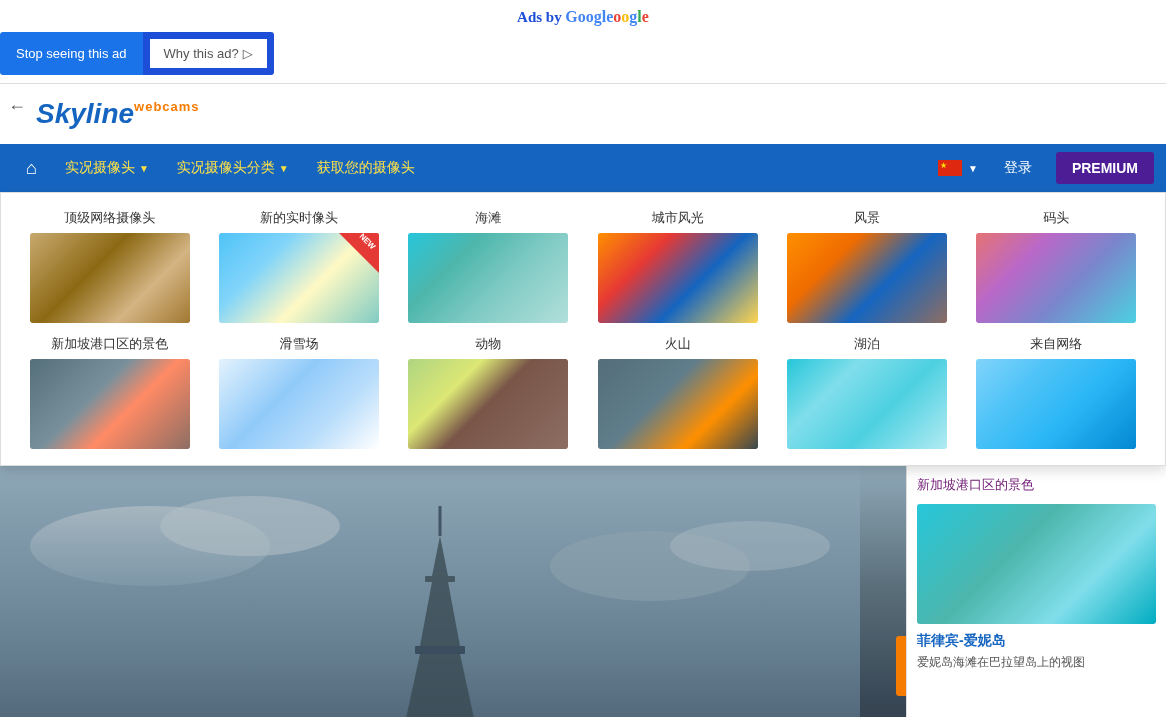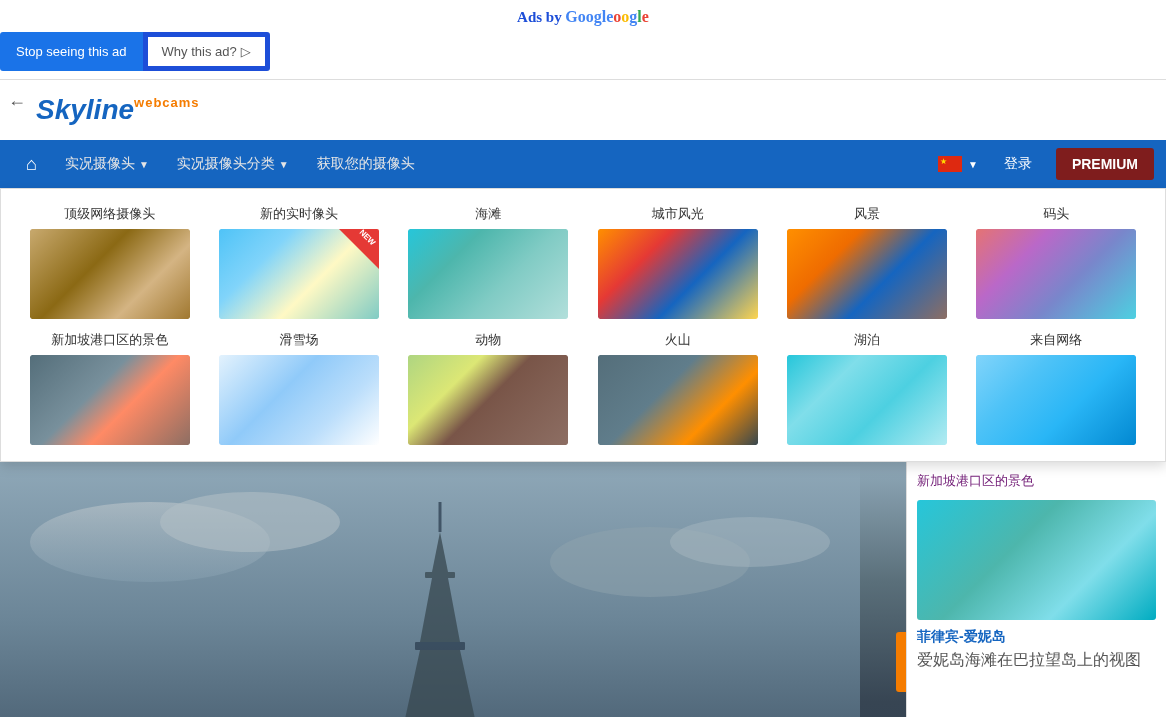--- a/index.html
+++ b/index.html
@@ -32,21 +32,21 @@
       color: #fff;
       border: none;
       padding: 7px 16px;
       font-size: 13px;
       cursor: pointer;
       border-radius: 3px 0 0 3px;
     }
     .why-ad-btn {
       background: #fff;
       color: #555;
-      border: 5px solid #1d4ed8;
+      border: 7px solid #1d4ed8;
       padding: 7px 14px;
       font-size: 13px;
       cursor: pointer;
       border-radius: 0 3px 3px 0;
       display: flex;
       align-items: center;
       gap: 4px;
     }
 
     
@@ -99,21 +99,21 @@
     }
     .nav-home {
       color: #fff;
       font-size: 18px;
       padding: 0 14px;
       cursor: pointer;
       display: flex;
       align-items: center;
     }
     .nav-item {
-      color: #e5e5e5;
+      color: #fde047;
       font-size: 14px;
       padding: 0 14px;
       cursor: pointer;
       display: flex;
       align-items: center;
       gap: 4px;
       height: 36px;
       white-space: nowrap;
     }
     .nav-chevron { font-size: 10px; }
@@ -141,21 +141,21 @@
       top: 1px;
       left: 2px;
     }
     .nav-login {
       color: #fff;
       font-size: 14px;
       padding: 0 16px;
       cursor: pointer;
     }
     .nav-premium {
-      background: #7f1d1d;
+      background: #4c1d95;
       color: #fff;
       font-size: 14px;
       font-weight: bold;
       padding: 8px 16px;
       border: none;
       cursor: pointer;
       border-radius: 3px;
       margin-left: 8px;
     }
 
@@ -267,21 +267,21 @@
       border-radius: 3px;
       margin-bottom: 8px;
     }
     .sidebar-title {
       font-size: 14px;
       color: #1565c0;
       font-weight: bold;
       margin-bottom: 4px;
     }
     .sidebar-desc {
-      font-size: 16px;
+      font-size: 12px;
       color: #555;
     }
 
     
     .scroll-indicator {
       position: absolute;
       right: 0;
       top: 50%;
       transform: translateY(-50%);
       width: 10px;

